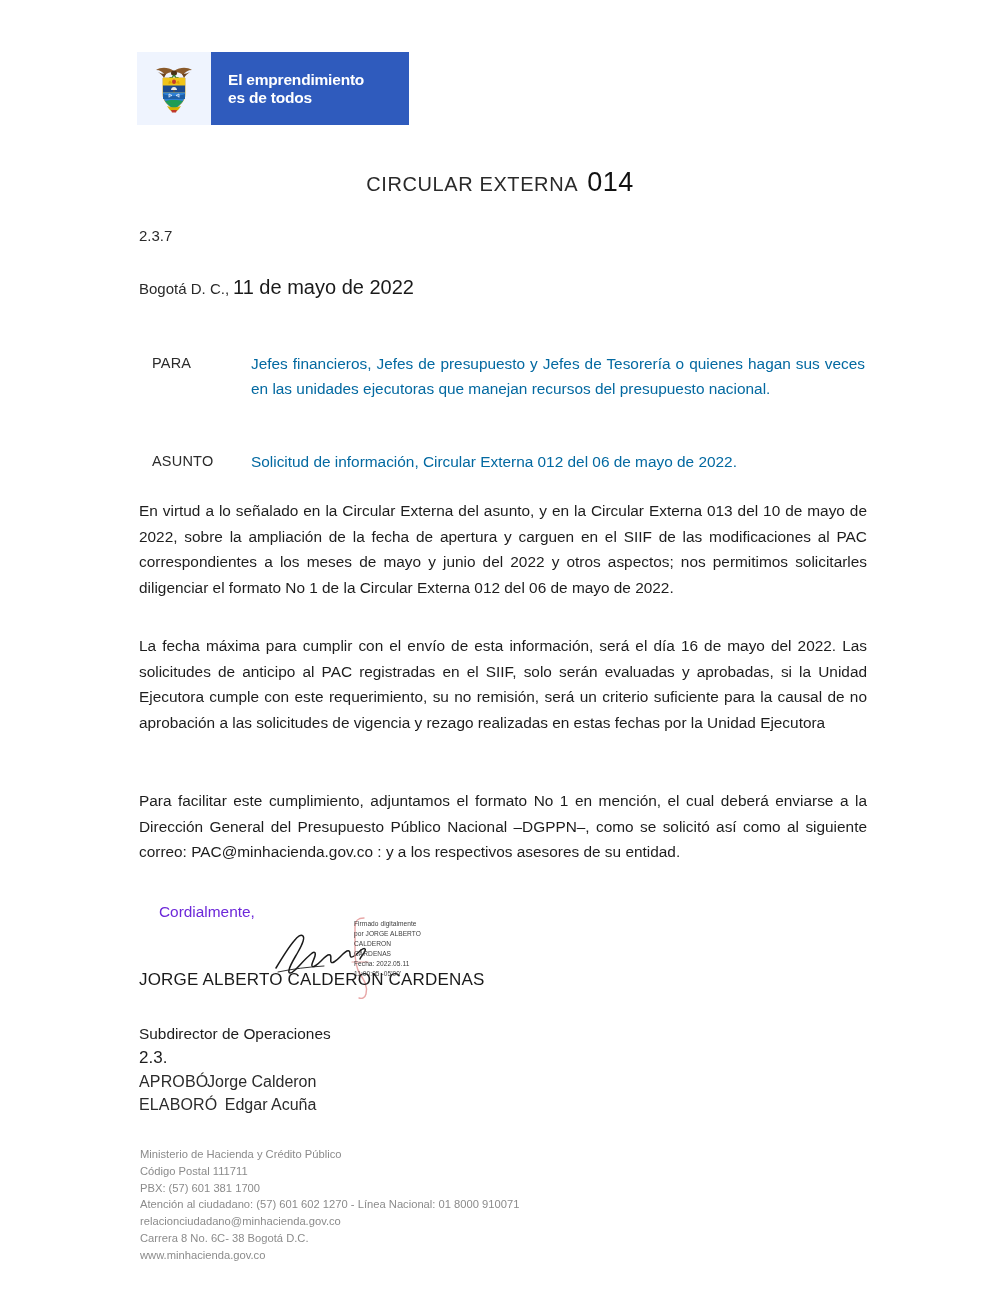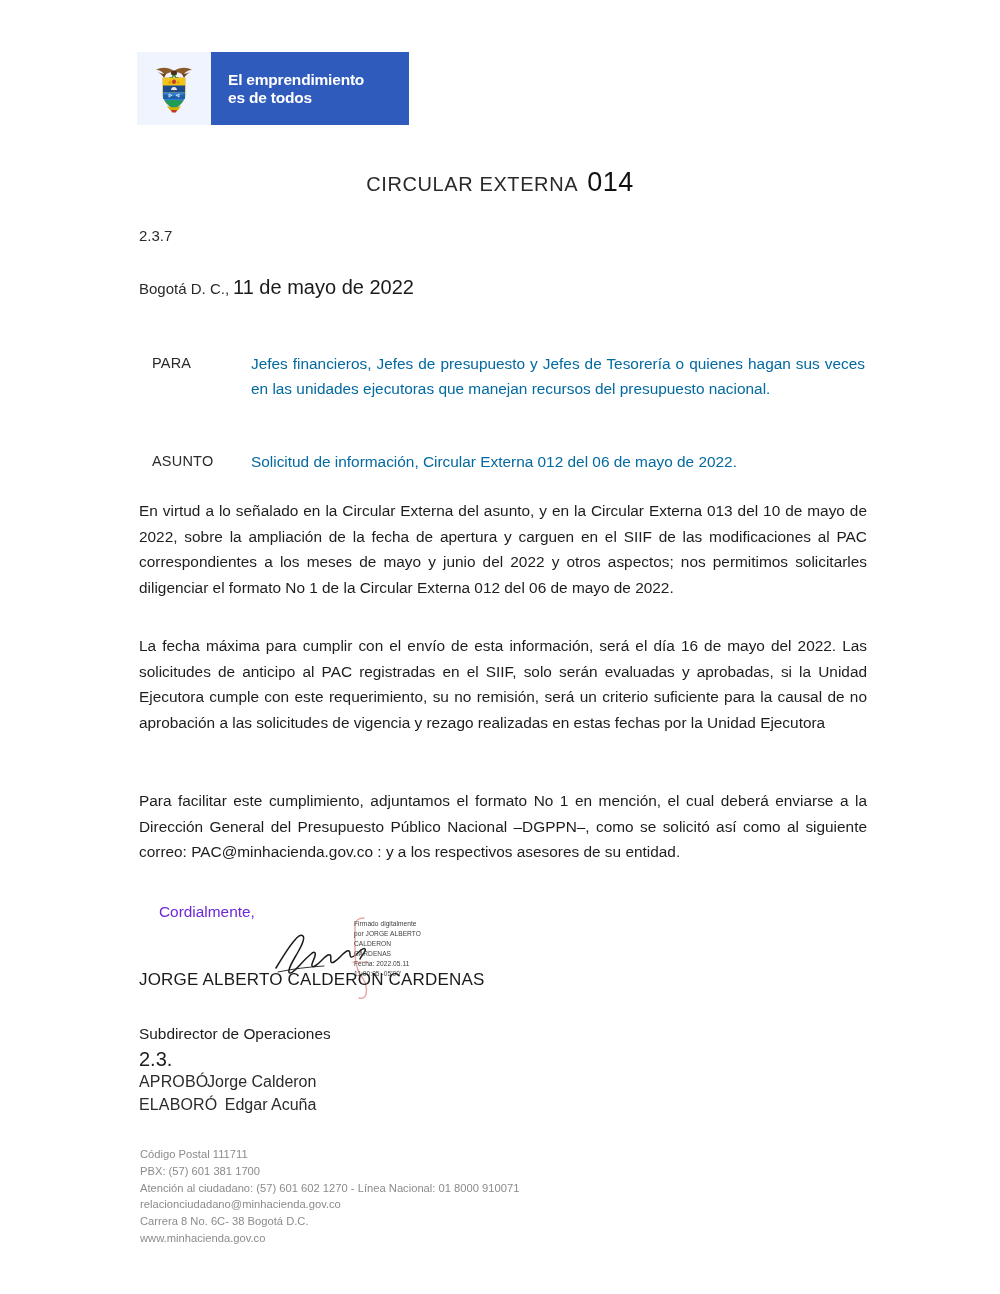--- a/index.html
+++ b/index.html
@@ -220,21 +220,21 @@
     position: absolute;
     left: 139px;
     top: 1025px;
     font-size: 15.4px;
     color: #1d1d1d;
   }
   .signer-code {
     position: absolute;
     left: 139px;
     top: 1048px;
-    font-size: 20px;
+    font-size: 17px;
     color: #1d1d1d;
   }
   .approval-table {
     position: absolute;
     left: 139px;
     top: 1071px;
     font-size: 16px;
     color: #2b2b2b;
     line-height: 1.42;
     text-align: right;
@@ -360,20 +360,21 @@
       <span class="approval-key">APROBÓ</span>
       <span class="approval-val">Jorge Calderon</span>
     </div>
     <div class="approval-row">
       <span class="approval-key">ELABORÓ</span>
       <span class="approval-val">Edgar Acuña</span>
     </div>
   </div>
 
   <div class="footer">
+    <div class="footer-line">Ministerio de Hacienda y Crédito Público</div>
     <div class="footer-line">Código Postal 111711</div>
     <div class="footer-line">PBX: (57) 601 381 1700</div>
     <div class="footer-line">Atención al ciudadano: (57) 601 602 1270 - Línea Nacional: 01 8000 910071</div>
     <div class="footer-line">relacionciudadano@minhacienda.gov.co</div>
     <div class="footer-line">Carrera 8 No. 6C- 38 Bogotá D.C.</div>
     <div class="footer-line">www.minhacienda.gov.co</div>
   </div>
 
 </div>
 

